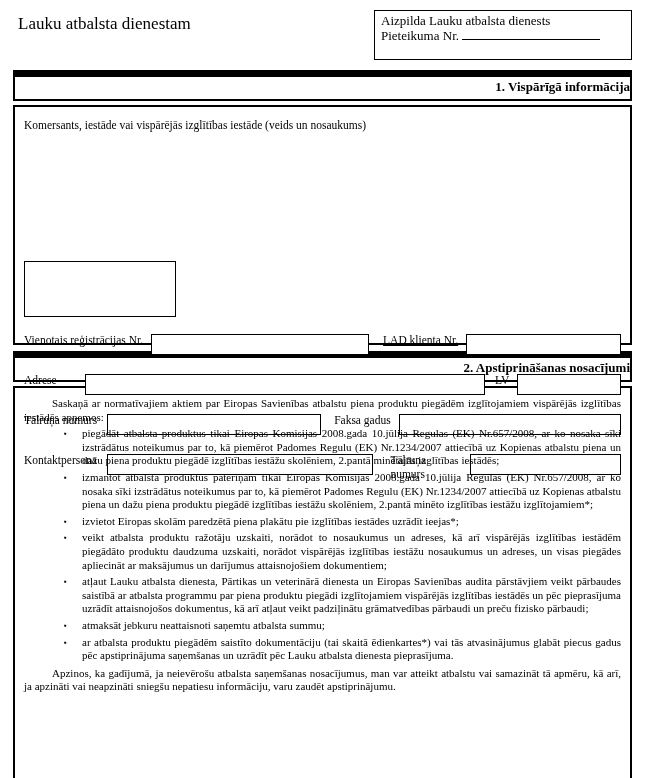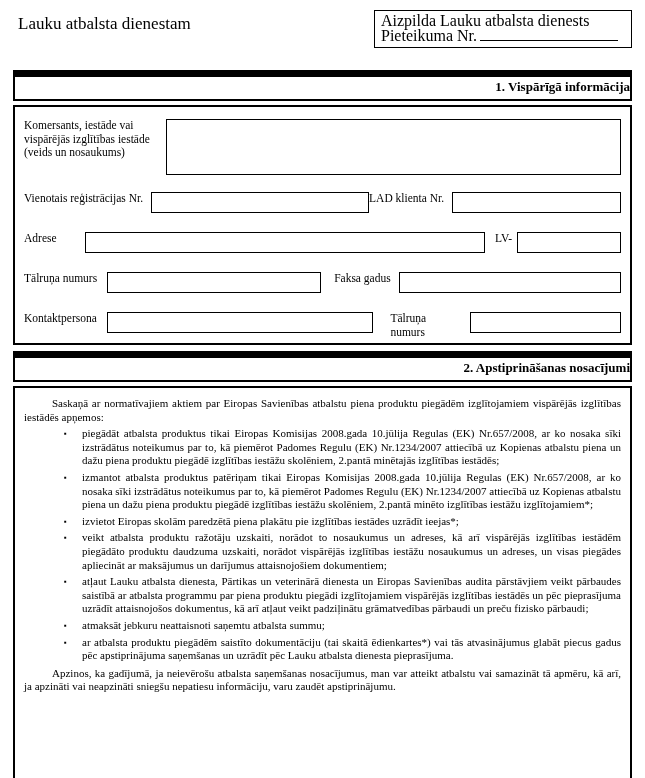--- a/index.html
+++ b/index.html
@@ -27,22 +27,22 @@
     min-height: 54px;
   }
   .top-left {
     font-size: 17px;
     padding-left: 5px;
     padding-top: 4px;
   }
   .office-box {
     width: 258px;
     border: 1px solid #000;
-    padding: 2px 6px 4px;
-    font-size: 16px;
+    padding: 2px 6px 16px;
+    font-size: 13px;
     line-height: 15px;
   }
   .office-box .row { white-space: nowrap; }
   .blank {
     display: inline-block;
     border-bottom: 1px solid #000;
     height: 12px;
     vertical-align: baseline;
     margin-left: 3px;
   }
@@ -70,21 +70,21 @@
   .s1-body {
     height: 240px;
     padding: 12px 9px 8px;
     font-size: 11.5px;
   }
   .field-row {
     display: flex;
     align-items: flex-start;
     margin-bottom: 19px;
   }
-  .field-row.first { align-items: flex-start; margin-bottom: 17px; }
+  .field-row.first { align-items: flex-start; margin-bottom: 17px; flex-direction: column; }
   .field-label { line-height: 13.5px; }
   .box {
     border: 1px solid #000;
     background: #fff;
     font: inherit;
     padding: 0 4px;
     height: 21px;
   }
   textarea.box { resize: none; height: 56px; padding: 2px 4px; }
   .entity-label { flex: 0 0 142px; padding-right: 8px; }
@@ -137,21 +137,21 @@
     <div class="section-body s1-body">
 
       <div class="field-row first">
         <div class="field-label entity-label">Komersants, iestāde vai vispārējās izglītības iestāde (veids un nosaukums)</div>
         <textarea class="box grow" style=""></textarea>
       </div>
 
       <div class="field-row">
         <span class="field-label">Vienotais reģistrācijas Nr.</span>
         <input class="box" style="width: 218px; margin-left: 8px;">
-        <span class="field-label" style="">LAD klienta Nr.</span>
+        <span class="field-label" style="margin-left:14px;text-decoration:underline;">LAD klienta Nr.</span>
         <input class="box grow" style="margin-left: 8px;">
       </div>
 
       <div class="field-row">
         <span class="field-label">Adrese</span>
         <input class="box grow" style="margin-left: 28px;">
         <span class="field-label" style="margin-left:10px;">LV-</span>
         <input class="box" style="width: 104px; margin-left: 5px;">
       </div>
 

